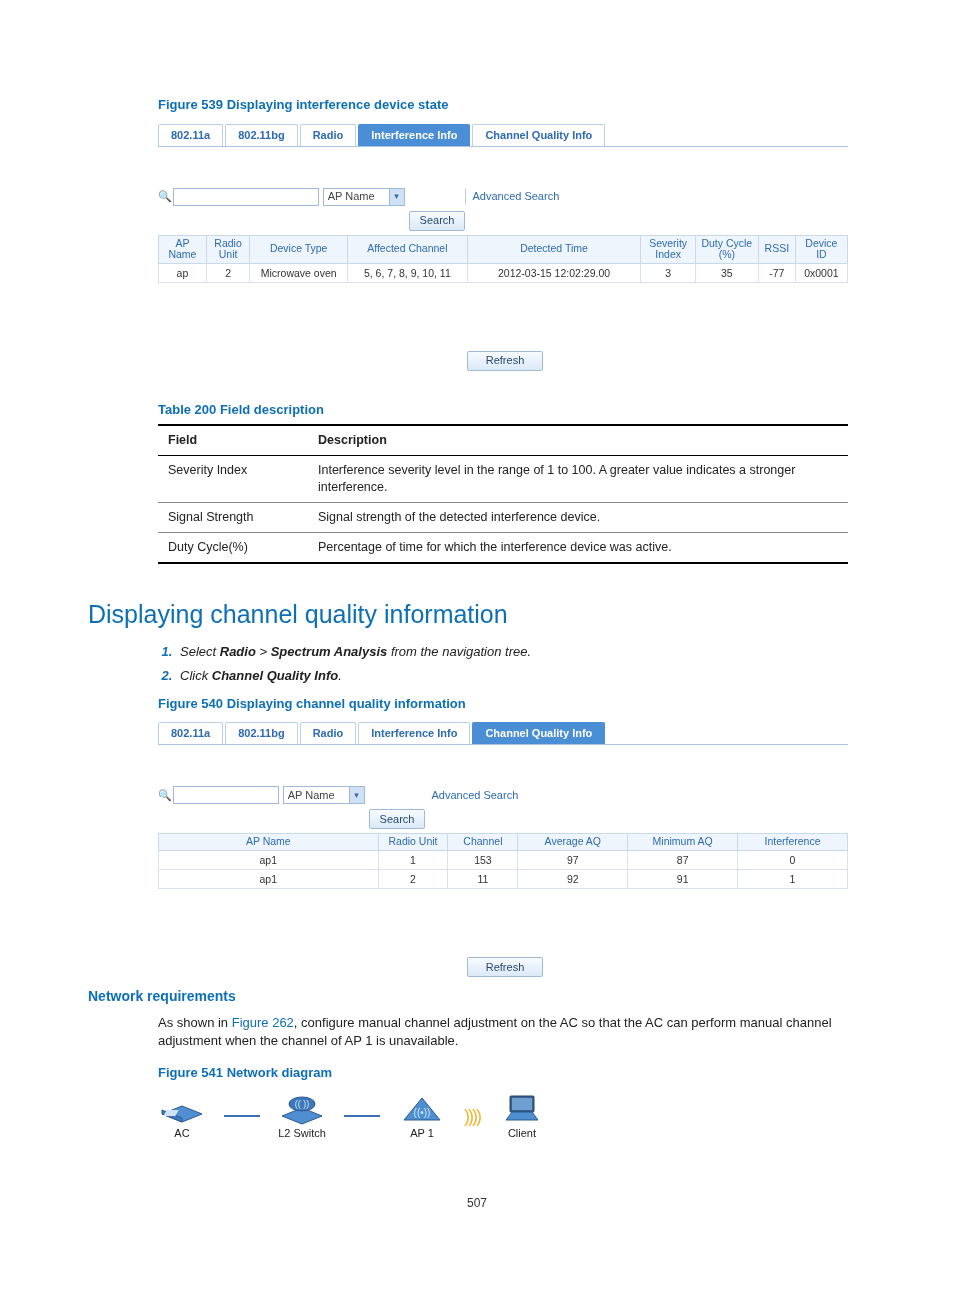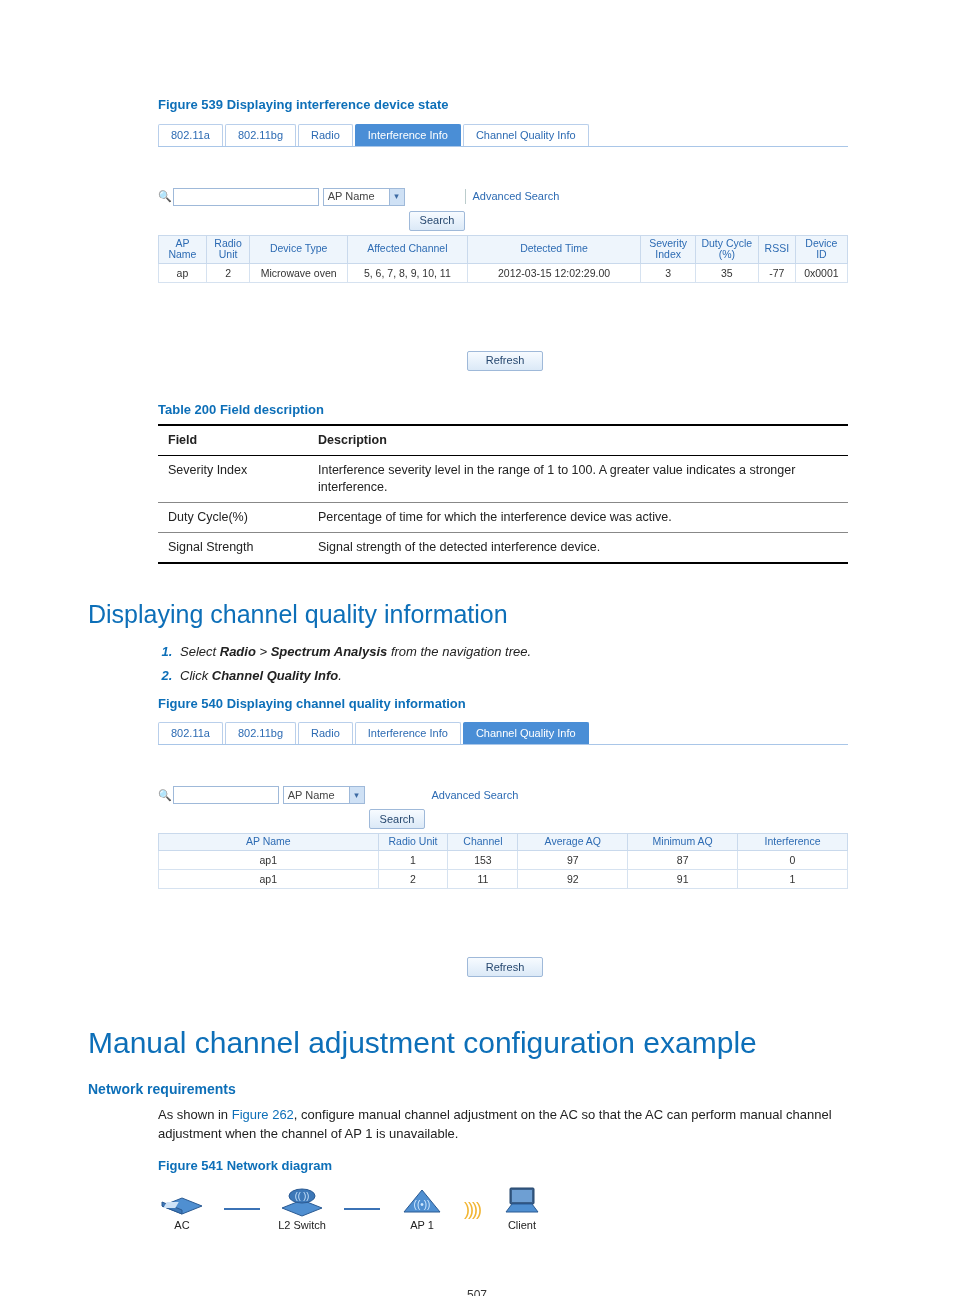--- a/index.html
+++ b/index.html
@@ -19,20 +19,21 @@
   }
   .screenshot-box {
     margin-left: 70px;
     border: 0;
   }
   .sub-tabs {
     display: flex;
     border-bottom: 1px solid #a9c6e8;
     height: 22px;
     align-items: flex-end;
+    font-weight: bold;
   }
   .sub-tab {
     font-size: 11px;
     color: #2d6bb3;
     padding: 3px 12px 3px 12px;
     border: 1px solid #b9cfeb;
     border-bottom: none;
     margin-right: 2px;
     background: #fff;
     border-top-left-radius: 2px;
@@ -280,26 +281,26 @@
       <th>Field</th>
       <th>Description</th>
     </tr>
       </thead>
     <tbody>
       <tr>
         <td>Severity Index</td>
         <td>Interference severity level in the range of 1 to 100. A greater value indicates a stronger interference.</td>
       </tr>
       <tr>
+        <td>Signal Strength</td>
+        <td>Signal strength of the detected interference device.</td>
+      </tr>
+      <tr>
         <td>Duty Cycle(%)</td>
         <td>Percentage of time for which the interference device was active.</td>
-      </tr>
-      <tr>
-        <td>Signal Strength</td>
-        <td>Signal strength of the detected interference device.</td>
       </tr>
     </tbody>
   </table>
 
   <h2 class="section">Displaying channel quality information</h2>
   <ol class="steps">
     <li>
       <span>Select </span><b>Radio</b><span> &gt; </span><b>Spectrum Analysis</b><span> from the navigation tree.</span>
     </li>
     <li>
@@ -362,21 +363,20 @@
           <td>91</td>
           <td>1</td>
         </tr>
       </tbody>
     </table>
     <div class="refresh-row">
       <span class="btn" style="padding:0 18px;">Refresh</span>
     </div>
   </div>
 
-  <h1 class="major">Manual channel adjustment configuration example</h1>
   <h3 class="subsection">Network requirements</h3>
   <div class="para">
     <span>As shown in </span><span class="link-inline">Figure 262</span><span>, configure manual channel adjustment on the AC so that the AC can perform manual channel adjustment when the channel of AP 1 is unavailable.</span>
   </div>
 
   <div class="figure-caption" style="margin-top:14px;">Figure 541 Network diagram</div>
   <div class="network-diagram">
     <div class="nd-node">
       <div class="nd-icon">
         <svg width="48" height="30" viewBox="0 0 48 30">

